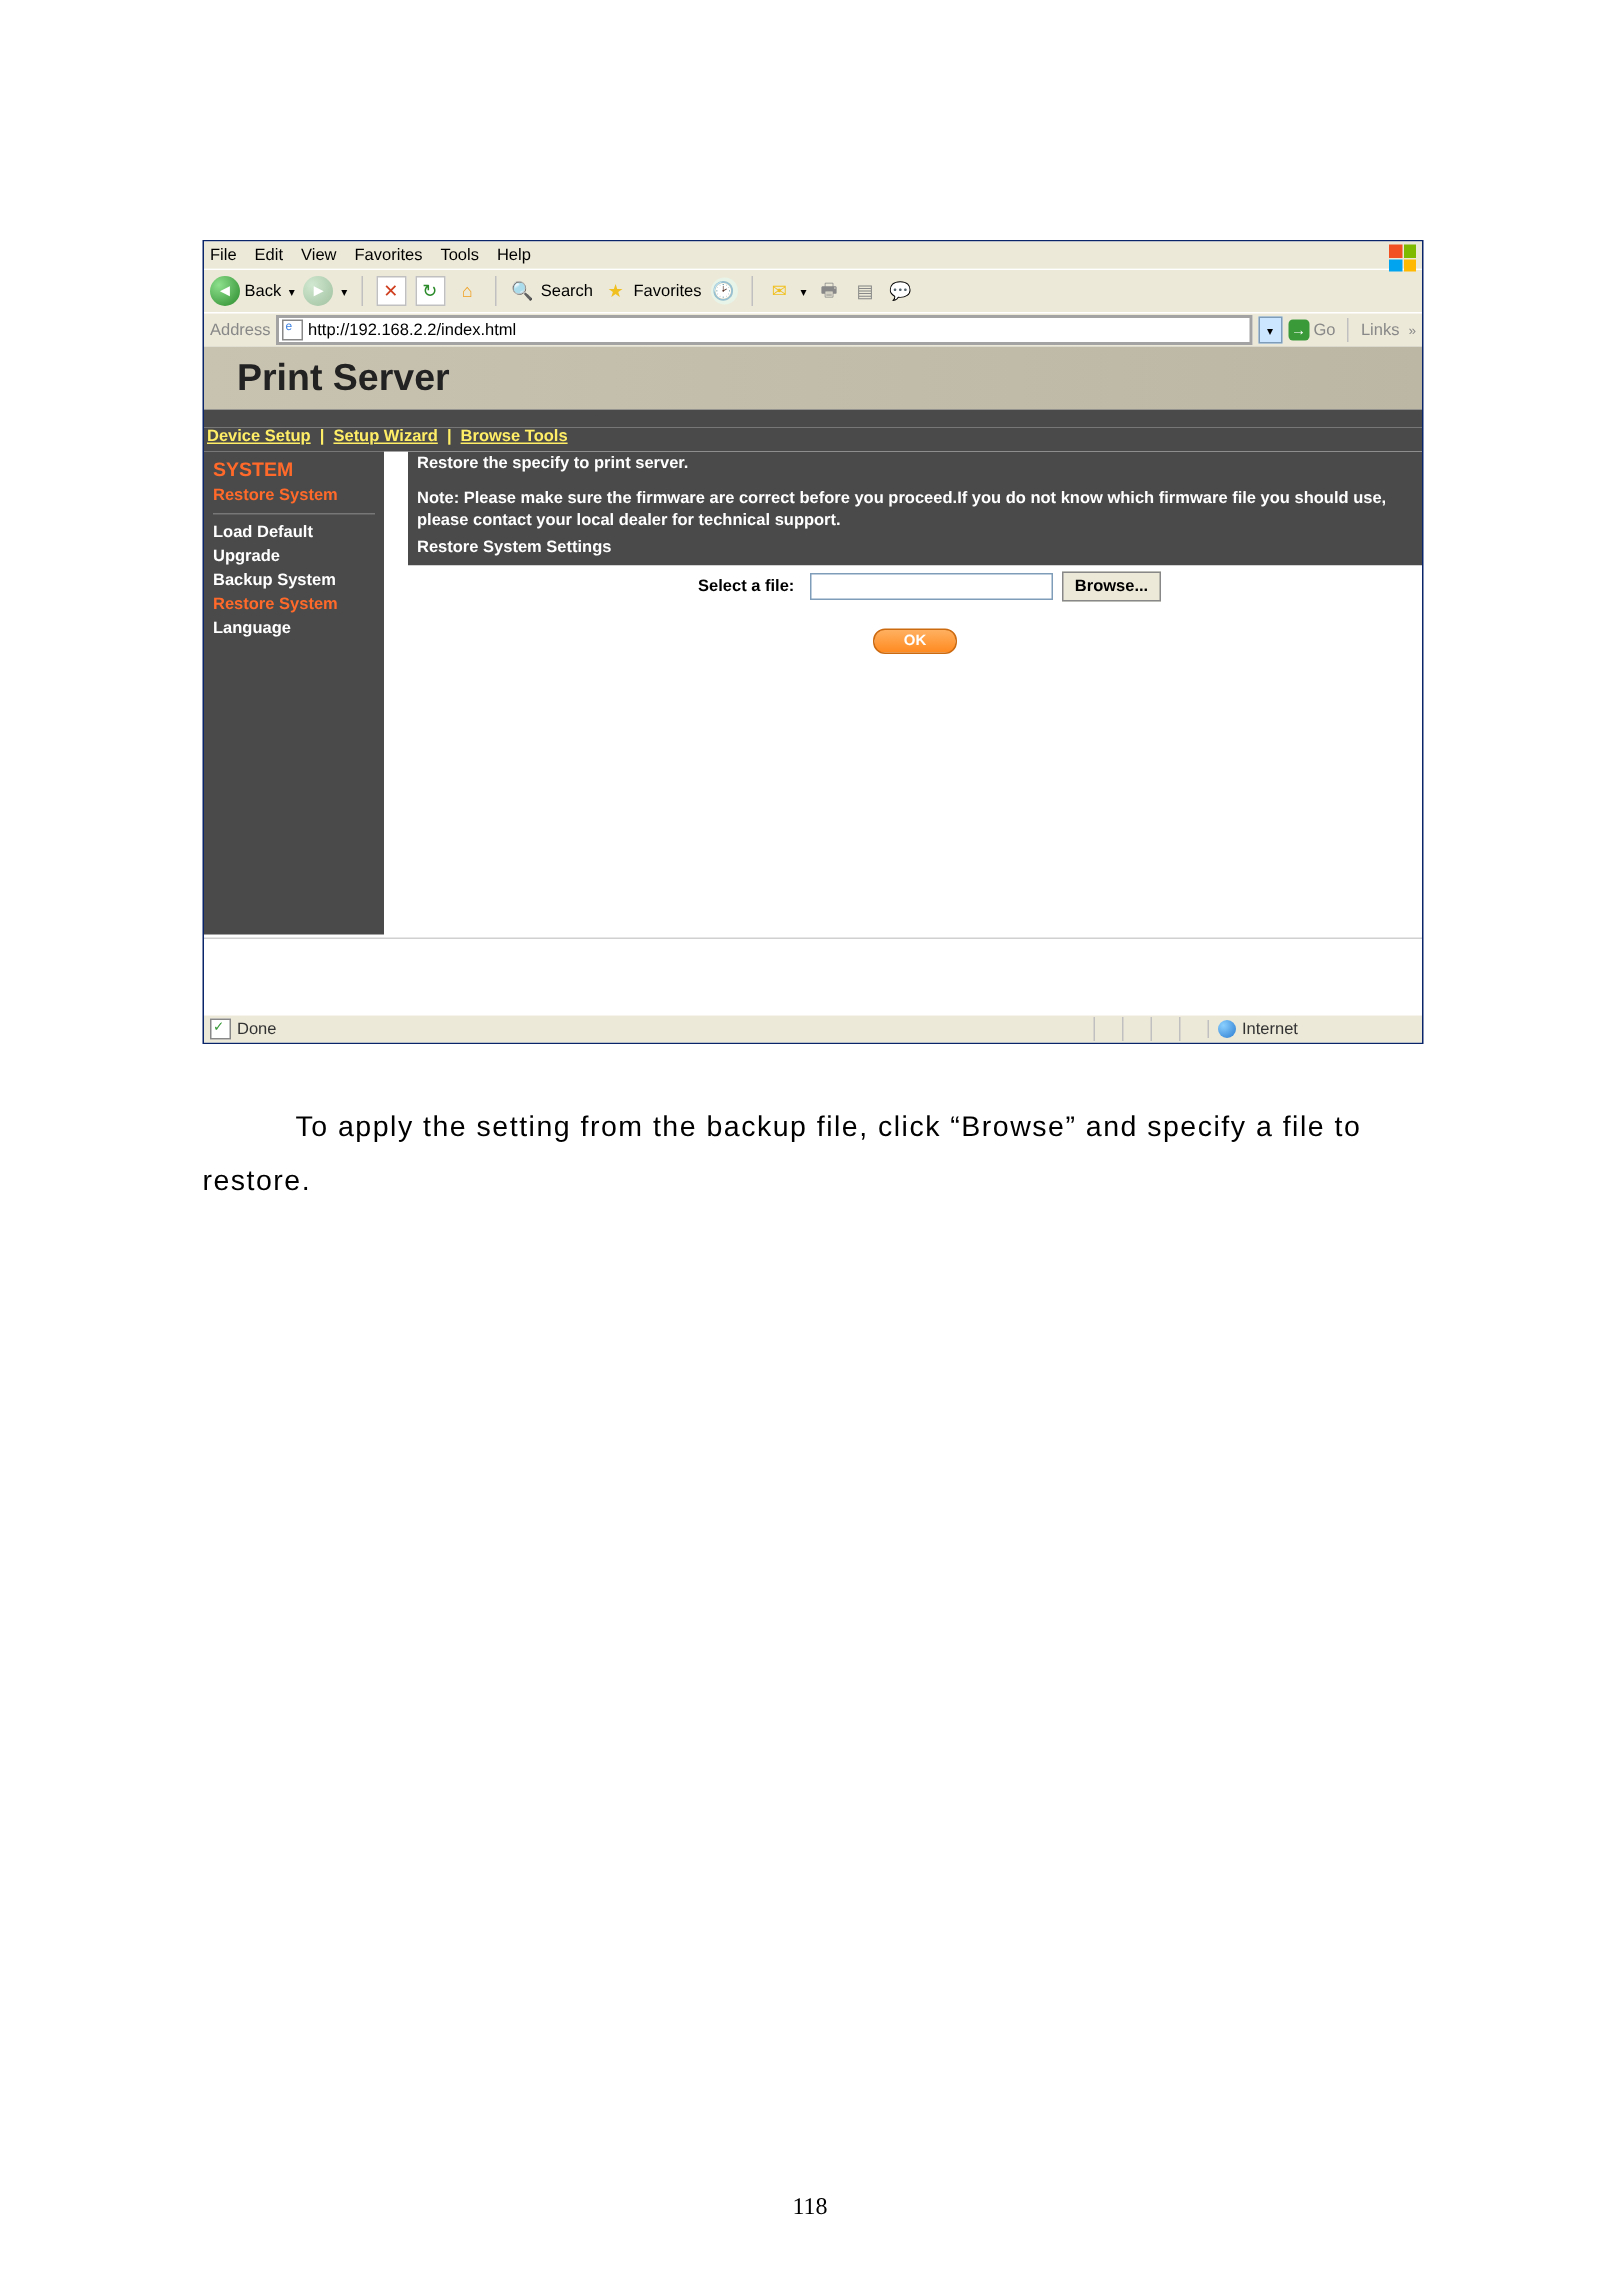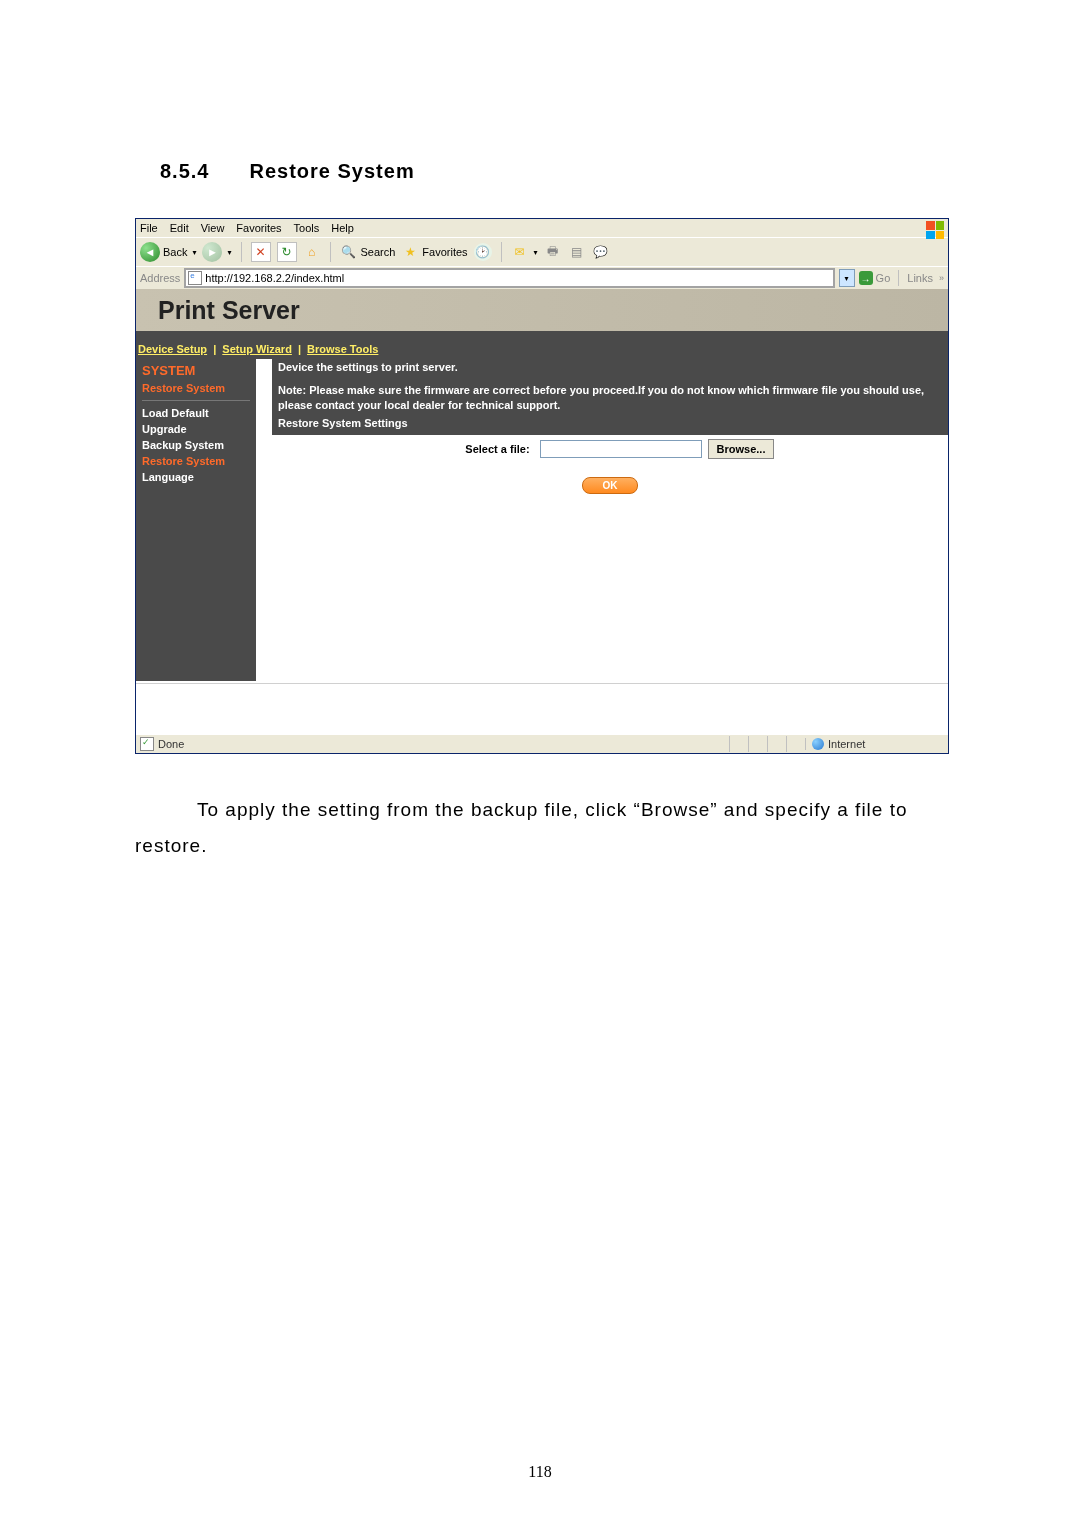--- a/index.html
+++ b/index.html
@@ -450,23 +450,20 @@
     left: 0;
     text-align: center;
     font-family: "Times New Roman", serif;
     font-size: 16px;
   }
 </style>
 </head>
 <body>
 
 <div class="page">
-  <h2 class="section-heading">
-    <span class="section-num">8.5.4</span><span>Restore System</span>
-  </h2>
 
   <div class="window">
 
 
     <div class="menubar">
       <span class="menu-item"><span>File</span></span>
       <span class="menu-item"><span>Edit</span></span>
       <span class="menu-item"><span>View</span></span>
       <span class="menu-item"><span>Favorites</span></span>
       <span class="menu-item"><span>Tools</span></span>
@@ -549,21 +546,21 @@
           <span class="side-link active">Restore System</span>
           <hr>
           <span class="side-link">Load Default</span>
           <span class="side-link">Upgrade</span>
           <span class="side-link">Backup System</span>
           <span class="side-link active">Restore System</span>
           <span class="side-link">Language</span>
         </div>
         <div class="main">
           <div class="restore-panel">
-            <div class="restore-title">Device the settings to print server.</div>
+            <div class="restore-title">Restore the specify to print server.</div>
             <div class="restore-note">Note: Please make sure the firmware are correct before you proceed.If you do not know which firmware file you should use, please contact your local dealer for technical support.</div>
             <div class="settings-hdr">Restore System Settings</div>
           </div>
           <div class="form-row">
             <label>Select a file:</label>
             <span class="file-input"></span>
             <span class="browse-btn">Browse...</span>
             <span style="width:120px"></span>
           </div>
           <div class="ok-row">

